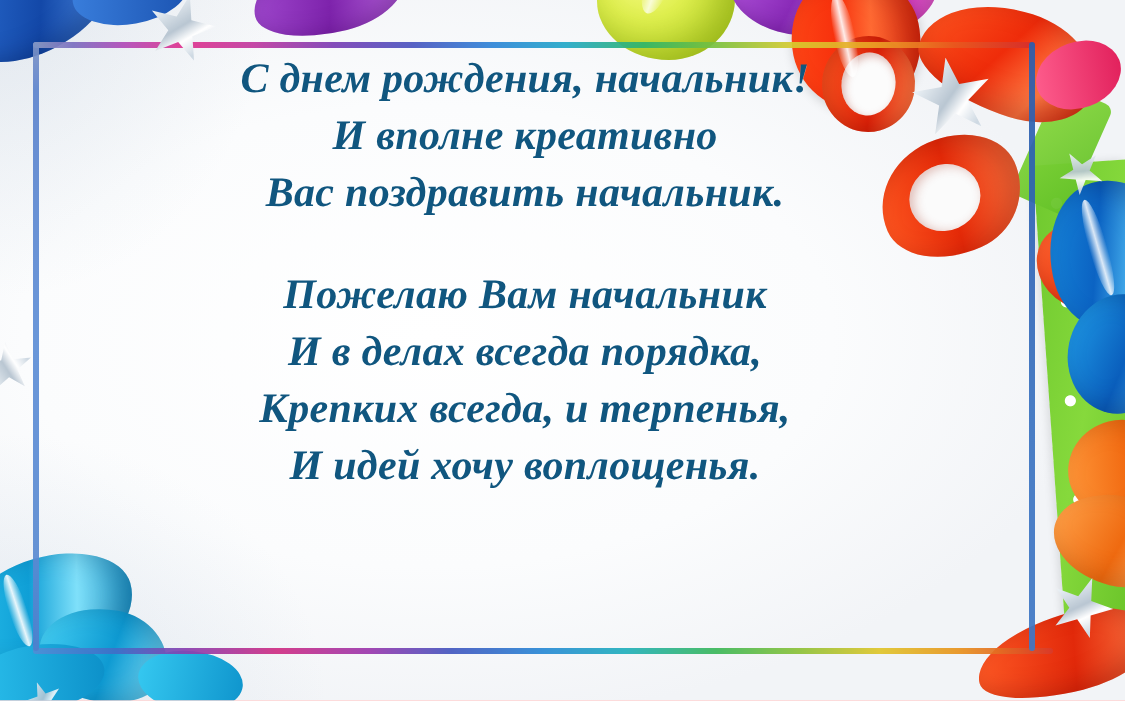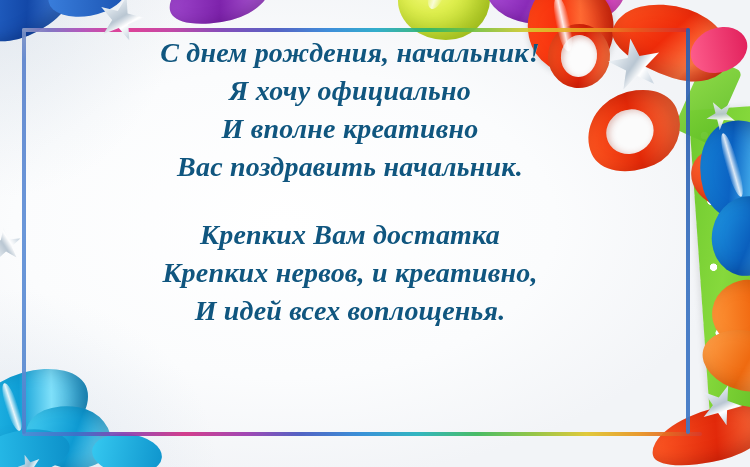--- a/index.html
+++ b/index.html
@@ -345,22 +345,22 @@
 
   <div class="deco star star-1"></div>
   <div class="deco star star-2"></div>
   <div class="deco star star-3"></div>
   <div class="deco star star-4"></div>
   <div class="deco star star-5"></div>
   <div class="deco star star-6"></div>
 
   <div class="poem">
     <div class="line">С днем рождения, начальник!</div>
-    <div class="line">Я хочу официально</div>
     <div class="line">И вполне креативно</div>
     <div class="line">Вас поздравить начальник.</div>
     <div class="gap"></div>
-    <div class="line">Крепких Вам достатка</div>
-    <div class="line">Крепких нервов, и креативно,</div>
-    <div class="line">И идей всех воплощенья.</div>
+    <div class="line">Пожелаю Вам начальник</div>
+    <div class="line">И в делах всегда порядка,</div>
+    <div class="line">Крепких всегда, и терпенья,</div>
+    <div class="line">И идей хочу воплощенья.</div>
   </div>
 
 </div>
 
 </body></html>

